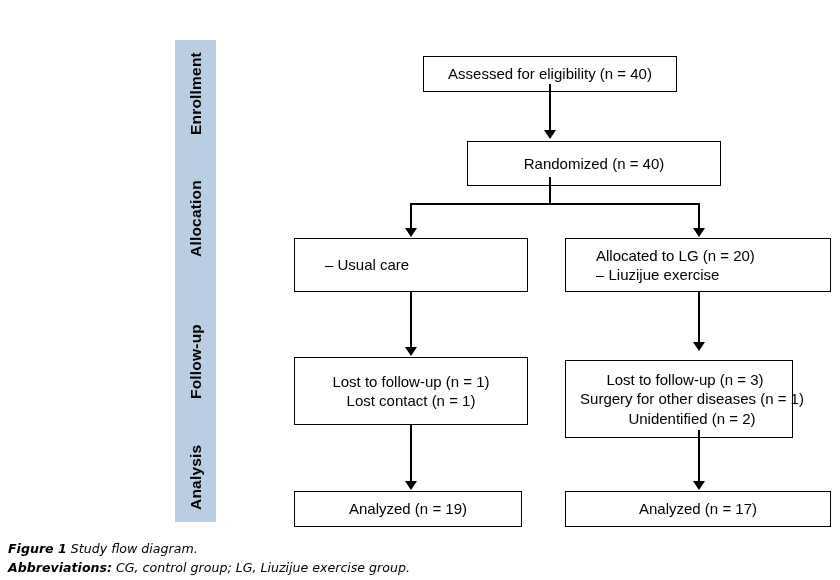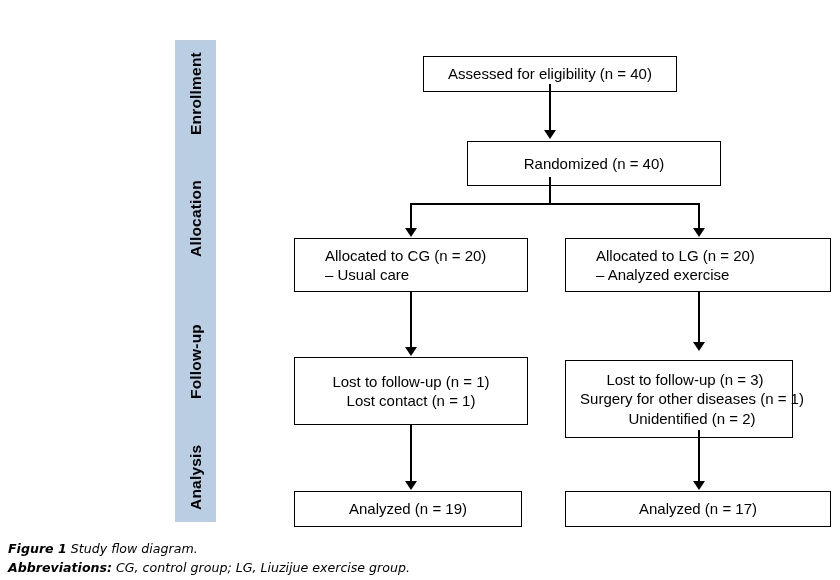--- a/index.html
+++ b/index.html
@@ -135,27 +135,26 @@
   </div>
 
   <div class="conn v-line" style="left:549px; top:177px; height:27px;"></div>
   <div class="conn h-line" style="left:410px; top:203px; width:289px;"></div>
   <div class="conn v-line" style="left:410px; top:203px; height:26px;"></div>
   <div class="arrow-head" style="left:404.5px; top:228px;"></div>
   <div class="conn v-line" style="left:698px; top:203px; height:26px;"></div>
   <div class="arrow-head" style="left:692.5px; top:228px;"></div>
 
   <div class="flow-box left-text pad-l" id="box-alloc-cg">
-    <span class="ln">Allocated to CG (n = 20)</span>
     <span class="ln">– Usual care</span>
   </div>
 
   <div class="flow-box left-text pad-l" id="box-alloc-lg">
     <span class="ln">Allocated to LG (n = 20)</span>
-    <span class="ln">– Analyzed exercise</span>
+    <span class="ln">– Liuzijue exercise</span>
   </div>
 
   <div class="conn v-line" style="left:410px; top:292px; height:56px;"></div>
   <div class="arrow-head" style="left:404.5px; top:347px;"></div>
 
   <div class="conn v-line" style="left:698px; top:292px; height:51px;"></div>
   <div class="arrow-head" style="left:692.5px; top:342px;"></div>
 
   <div class="flow-box center-text" id="box-lost-cg">
     <span class="ln">Lost to follow-up (n = 1)</span>

